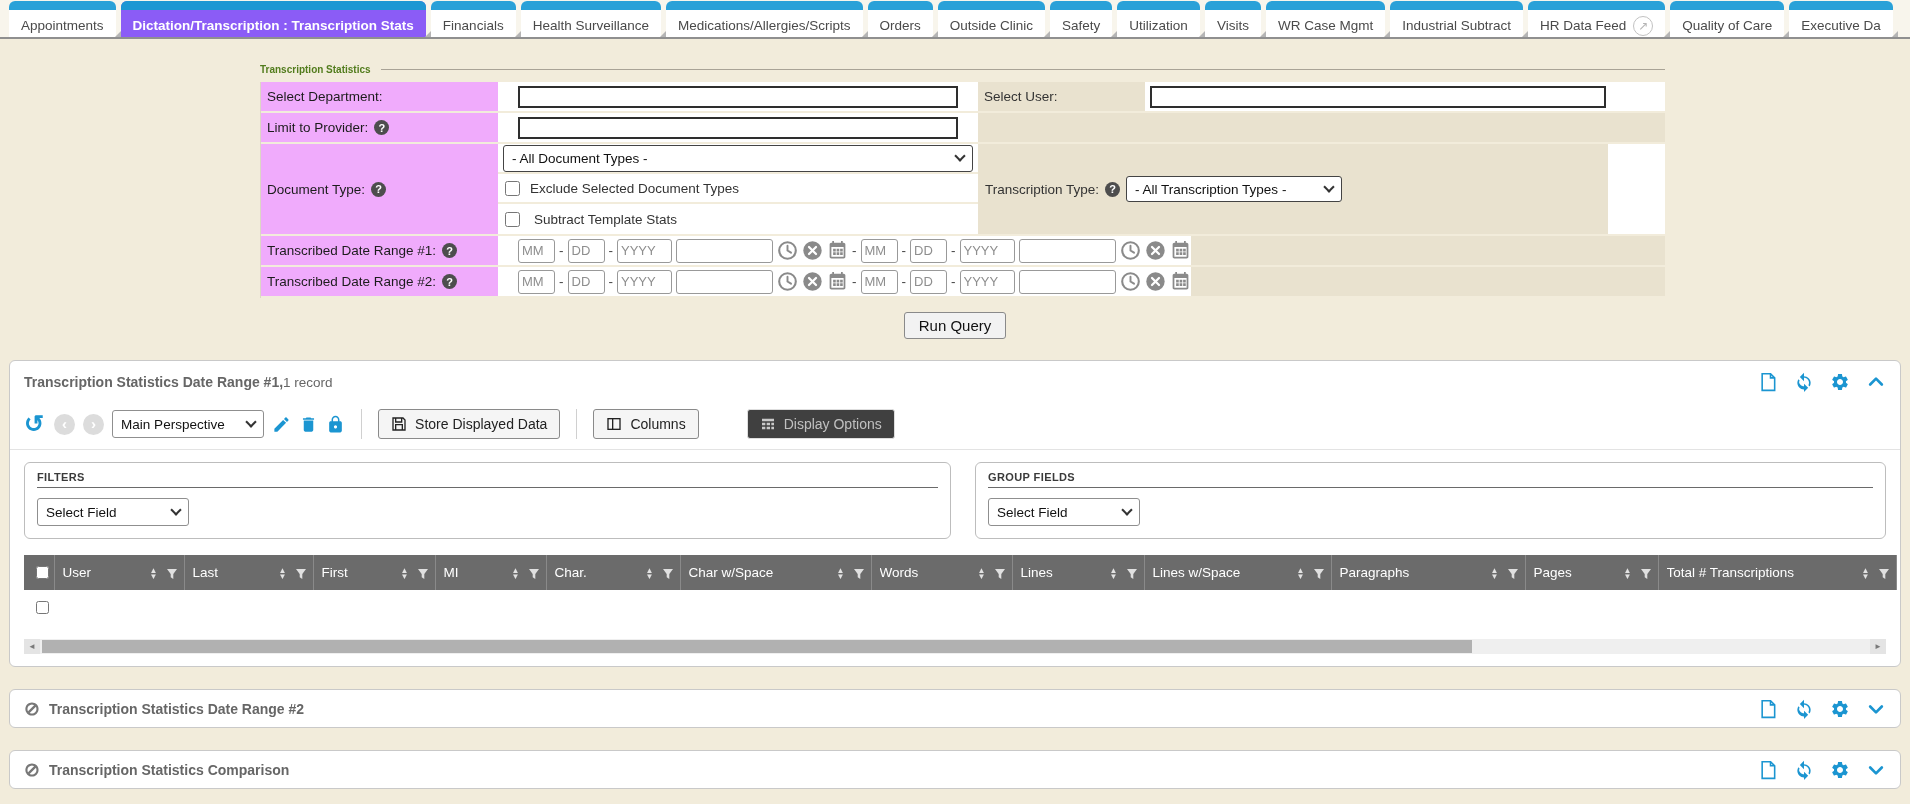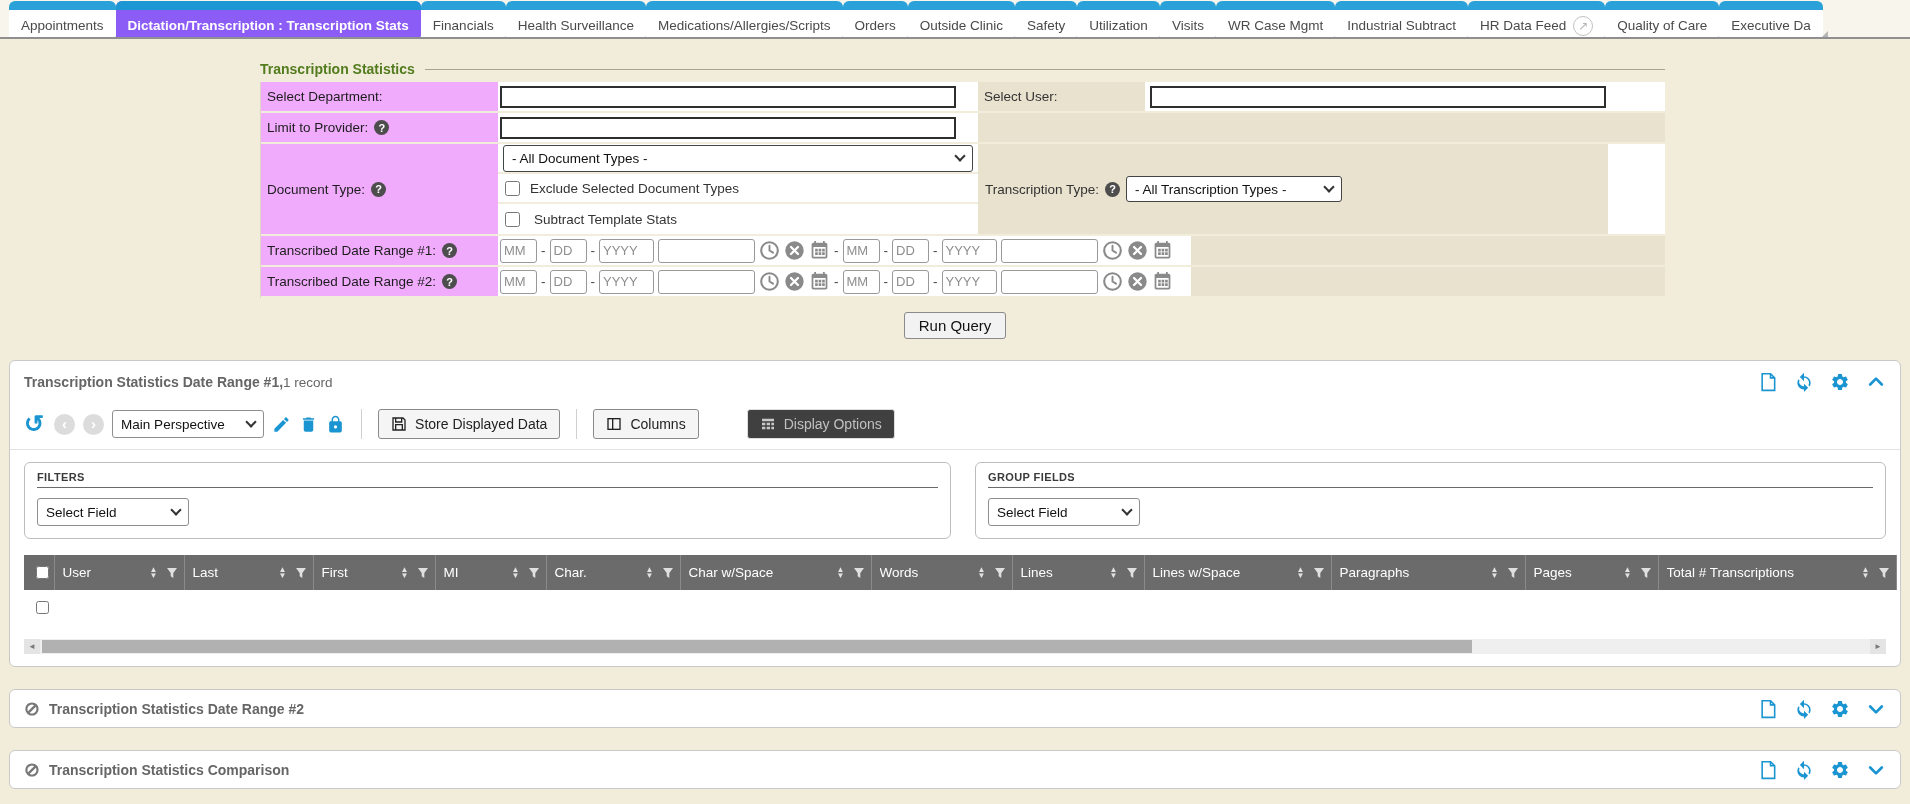--- a/index.html
+++ b/index.html
@@ -6,21 +6,21 @@
   html,body { margin:0; padding:0; }
   body {
     width:1910px; height:804px; overflow:hidden; position:relative;
     background:#f2ecdb; color:#333;
     font-family:"Liberation Sans", sans-serif; font-size:13.5px;
   }
 
   
   .tabbar{
     height:39px; background:#f8f5ec; border-bottom:2px solid #8f8f8f;
-    display:flex; align-items:center; padding:1px 11px 0 9px;
+    display:flex; align-items:center; gap:5px; padding:1px 11px 0 9px;
     white-space:nowrap; overflow:hidden;
   }
   .tab{
     position:relative; flex:none; height:36px; padding:13px 12px 0;
     background:#fff; color:#4a4a4a; border-radius:6px 6px 0 0;
     display:flex; align-items:center; gap:7px; cursor:pointer;
   }
   .tab::before{
     content:""; position:absolute; top:0; left:0; right:0; height:9px;
     background:#2aa1d8; border-radius:6px 6px 0 0;
@@ -32,29 +32,29 @@
   .tab.active{ background:#8b5cf6; color:#fff; font-weight:bold; }
   .tab.active::before{ background:#1d97d3; }
   .ext-circle{
     width:20px; height:20px; border:1px solid #c2c2c2; border-radius:50%;
     color:#b5b5b5; font-size:12px; display:flex; align-items:center; justify-content:center;
   }
 
   
   .form-wrap{ margin:17px 0 0 260px; width:1405px; }
   .legend-row{ display:flex; align-items:center; gap:10px; height:26px; }
-  .legend{ color:#527c1d; font-weight:bold; font-size:14px; flex:none; }
+  .legend{ color:#527c1d; font-weight:bold; font-size:10px; flex:none; }
   .legend-line{ flex:1; border-top:1px solid #a9a396; height:0; }
   .form-body{ border-left:1px solid #ddd6c5; }
   .frow{ display:flex; align-items:stretch; background:#fff; border-bottom:2px solid #f2ecdb; min-height:31px; }
   .flabel{
     width:237px; flex:none; background:#f0abfc; display:flex; align-items:center;
     gap:6px; padding:0 6px; color:#1c1c1c;
   }
-  .ffield{ display:flex; align-items:center; gap:4px; padding:2px 2px; background:#fff; }
+  .ffield{ display:flex; align-items:center; gap:4px; padding:2px 20px; background:#fff; }
   .w533{ width:480px; flex:none; }
   .w693{ width:693px; flex:none; }
   .rlabel{ width:167px; flex:none; background:#e9e2cf; display:flex; align-items:center; padding:0 6px; }
   .rfield{ flex:1; display:flex; align-items:center; padding:2px 5px; background:#fff; }
   .beige-fill{ flex:1; background:#e9e2cf; }
   .big-input{
     width:456px; height:22px; border:2px solid #2e2e2e; background:#fff;
     font-family:"Liberation Sans",sans-serif; font-size:13px; padding:0 4px;
   }
   .help{
@@ -119,21 +119,21 @@
   .fbox1{ width:927px; }
   .fbox2{ flex:1; }
   .fbox-label{ font-size:11px; font-weight:bold; color:#3a3a3a; letter-spacing:.4px; padding-bottom:4px; border-bottom:1px solid #6a6a6a; margin-bottom:10px; }
 
   
   table.grid{ border-collapse:collapse; table-layout:fixed; width:1872px; margin:2px 14px 0; }
   table.grid th{
     background:#6b6b6b; color:#fff; font-weight:normal; font-size:13.5px;
     height:35px; padding:0 4px 0 8px; text-align:left; border-right:1px solid #8a8a8a;
   }
-  .thc{ display:flex; align-items:center; }
+  .thc{ display:flex; align-items:flex-end; }
   .th-label{ flex:1; overflow:hidden; white-space:nowrap; }
   .th-tools{ display:flex; align-items:center; gap:8px; flex:none; padding-right:2px; }
   .sorter{ display:flex; flex-direction:column; cursor:pointer; }
   .sorter i{ font-style:normal; font-size:8px; line-height:6px; color:#e3e3e3; }
   .funnel{ cursor:pointer; }
   table.grid td{ height:35px; border-right:1px solid #e6e6e6; border-bottom:1px solid #e0e0e0; padding:0 8px; background:#fff; }
   td.cbcell, th.cbcell{ text-align:center; padding:0; }
   td.num{ text-align:right; }
   a.cell-link{ color:#333; text-decoration:underline; cursor:pointer; }
   tr.empty-row td{ border-right:none; }

